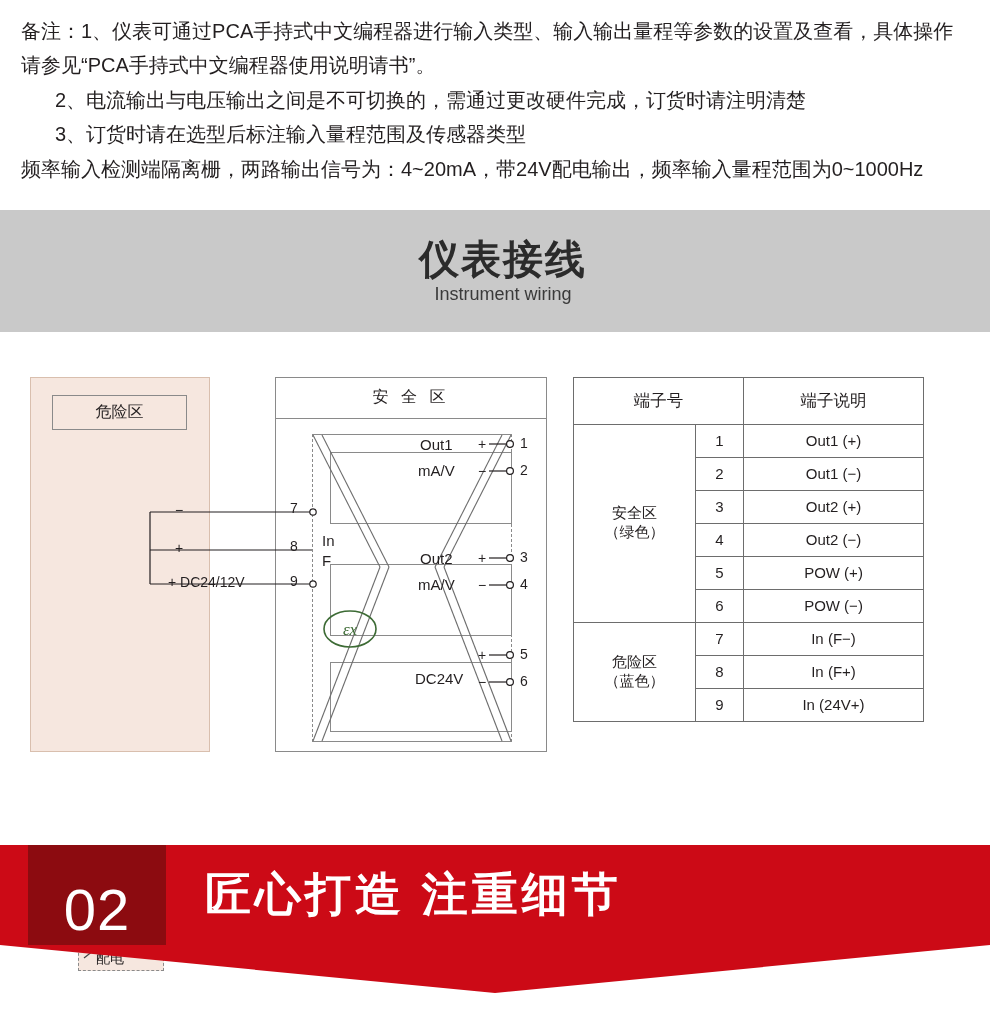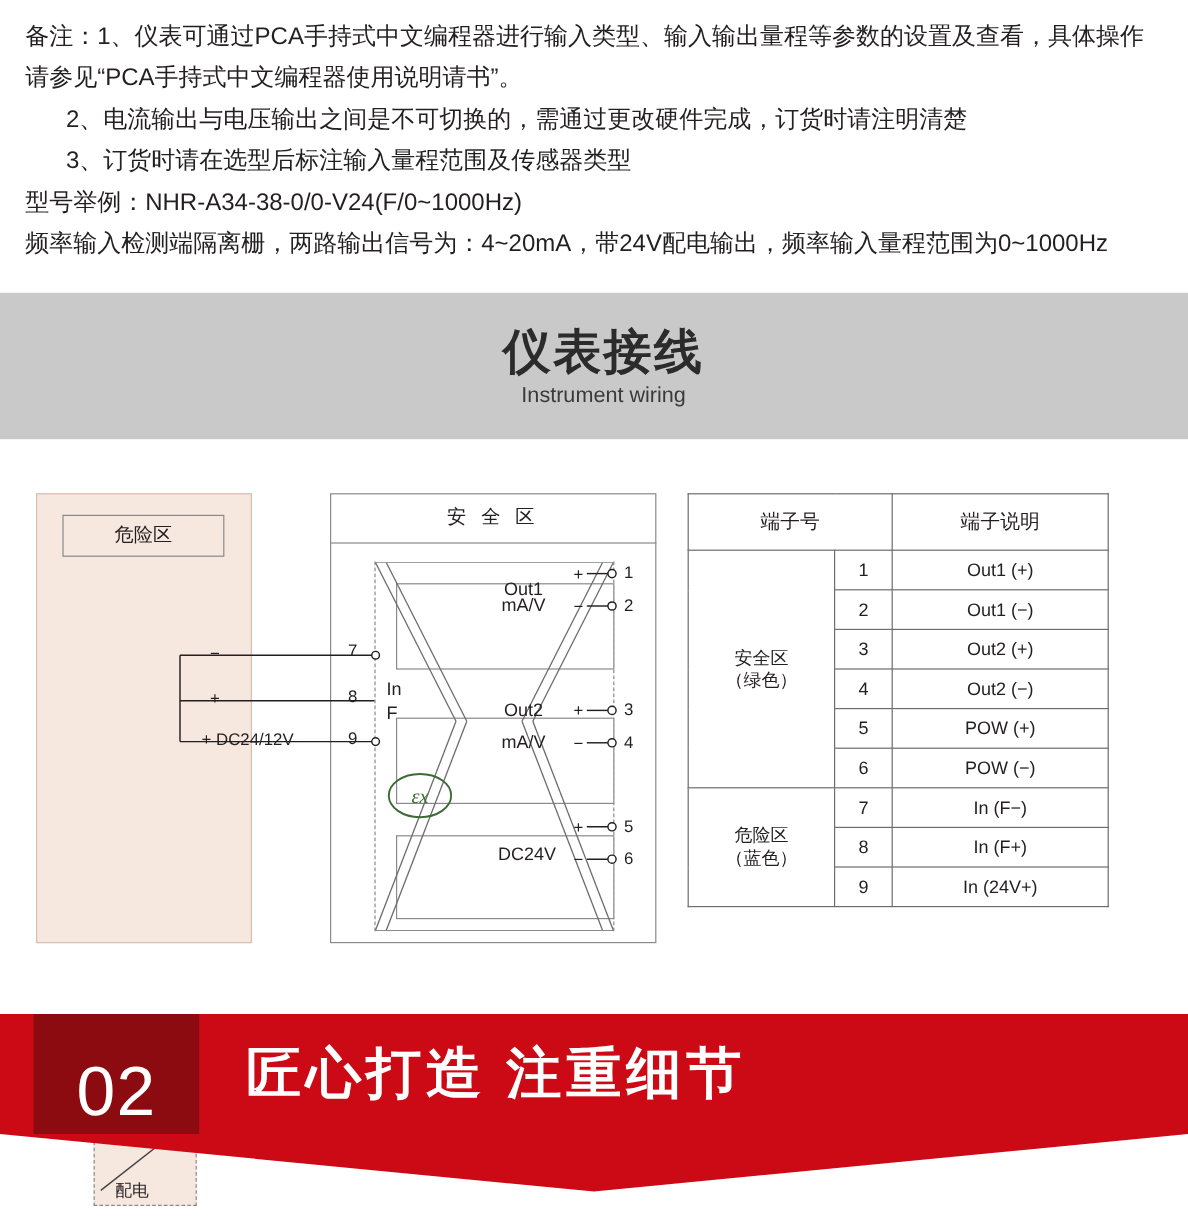--- a/index.html
+++ b/index.html
@@ -230,21 +230,20 @@
     border-top: 48px solid #cc0a16;
   }
 </style>
 </head>
 <body>
 
 <div class="notes">
   <p class="wrapline">备注：1、仪表可通过PCA手持式中文编程器进行输入类型、输入输出量程等参数的设置及查看，具体操作请参见“PCA手持式中文编程器使用说明请书”。</p>
   <p class="indent2">2、电流输出与电压输出之间是不可切换的，需通过更改硬件完成，订货时请注明清楚</p>
   <p class="indent2">3、订货时请在选型后标注输入量程范围及传感器类型</p>
-  <p>型号举例：NHR-A34-38-0/0-V24(F/0~1000Hz)</p>
   <p>频率输入检测端隔离栅，两路输出信号为：4~20mA，带24V配电输出，频率输入量程范围为0~1000Hz</p>
 </div>
 
 <div class="banner">
   <div class="banner-cn">仪表接线</div>
   <div class="banner-en">Instrument wiring</div>
 </div>
 
 <div class="diagram">
 
@@ -314,21 +313,21 @@
   <div class="lbl" style="left:175px; top:170px;">−</div>
   <div class="lbl" style="left:290px; top:168px;">7</div>
   <div class="lbl" style="left:175px; top:208px;">+</div>
   <div class="lbl" style="left:290px; top:206px;">8</div>
   <div class="lbl" style="left:168px; top:242px;">+ DC24/12V</div>
   <div class="lbl" style="left:290px; top:241px;">9</div>
 
   <div class="lbl" style="left:322px; top:200px; font-size:15px;">In</div>
   <div class="lbl" style="left:322px; top:220px; font-size:15px;">F</div>
 
-  <div class="lbl" style="left:420px; top:117px; font-size:15px;text-align:center;">Out1</div>
+  <div class="lbl" style="left:420px; top:104px; font-size:15px;text-align:center;">Out1</div>
   <div class="lbl" style="left:418px; top:130px; font-size:15px;">mA/V</div>
   <div class="lbl" style="left:478px; top:104px;">+</div>
   <div class="lbl" style="left:478px; top:131px;">−</div>
   <div class="lbl" style="left:520px; top:103px;">1</div>
   <div class="lbl" style="left:520px; top:130px;">2</div>
 
   <div class="lbl" style="left:420px; top:218px; font-size:15px;">Out2</div>
   <div class="lbl" style="left:418px; top:244px; font-size:15px;">mA/V</div>
   <div class="lbl" style="left:478px; top:218px;">+</div>
   <div class="lbl" style="left:478px; top:245px;">−</div>

